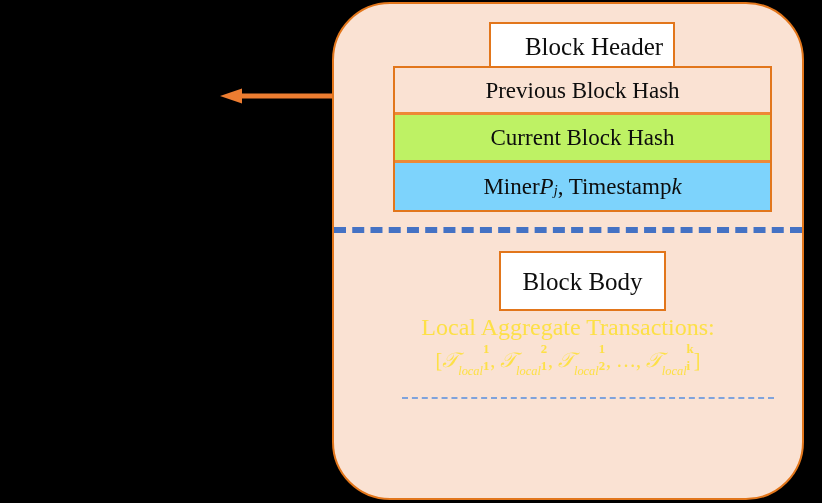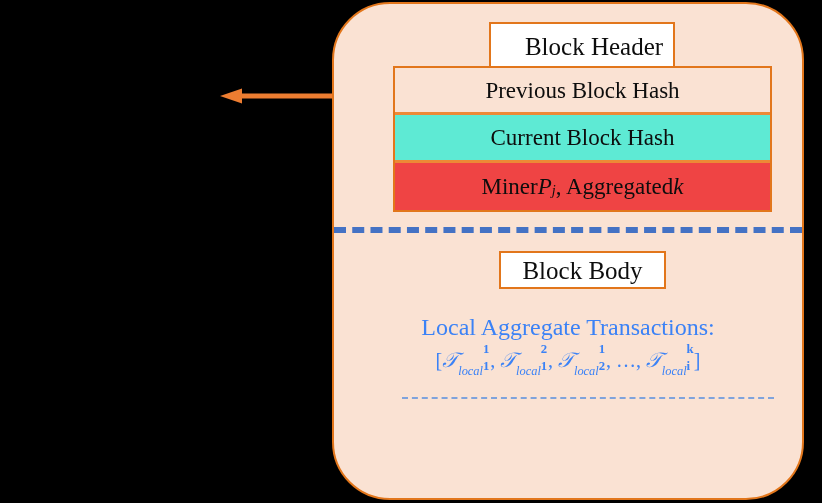--- a/index.html
+++ b/index.html
@@ -63,21 +63,21 @@
     left: 489px;
     top: 22px;
     width: 186px;
     height: 48px;
     padding-left: 24px;
   }
   .label-body {
     left: 499px;
     top: 251px;
     width: 167px;
-    height: 38px;
+    height: 60px;
   }
 
   
   .header-table {
     position: absolute;
     left: 393px;
     top: 66px;
     width: 379px;
     height: 146px;
     border: 2px solid #E2761B;
@@ -92,44 +92,44 @@
     color: #0D0D0D;
     font-size: 23px;
     line-height: 1;
     white-space: nowrap;
   }
   .header-row.row-prev {
     background: #FAE2D3;
     border-bottom: 3px solid #ED8936;
   }
   .header-row.row-current {
-    background: #5eead4;
+    background: #bef264;
     border-bottom: 3px solid #ED8936;
   }
   .header-row.row-miner {
-    background: #ef4444;
+    background: #7dd3fc;
   }
 
   
   .section-divider {
     position: absolute;
     left: 334px;
     top: 227px;
     width: 468px;
     height: 0;
     border-top: 6px dashed #4472C4;
   }
 
   
   .body-text {
     position: absolute;
     left: 344px;
     width: 448px;
     text-align: center;
-    color: #3b82f6;
+    color: #fde047;
     line-height: 1.18;
     white-space: nowrap;
   }
   .txn-caption {
     top: 313px;
     font-size: 24px;
   }
   .txn-list {
     top: 348px;
     font-size: 20px;
@@ -204,21 +204,21 @@
   <div class="header-table">
 
     <div class="header-row row-prev">Previous Block Hash</div>
 
     <div class="header-row row-current">Current Block Hash</div>
 
     <div class="header-row row-miner">
       <span>Miner </span>
         <span class="mi">P</span>
         <sub class="mi">j</sub>
-        <span>, Aggregated </span>
+        <span>, Timestamp </span>
         <span class="mi">k</span>
     </div>
 
   </div>
 
   <div class="section-divider"></div>
 
   <div class="section-label label-body">Block Body</div>
 
   <div class="body-text txn-caption">Local Aggregate Transactions:</div>

